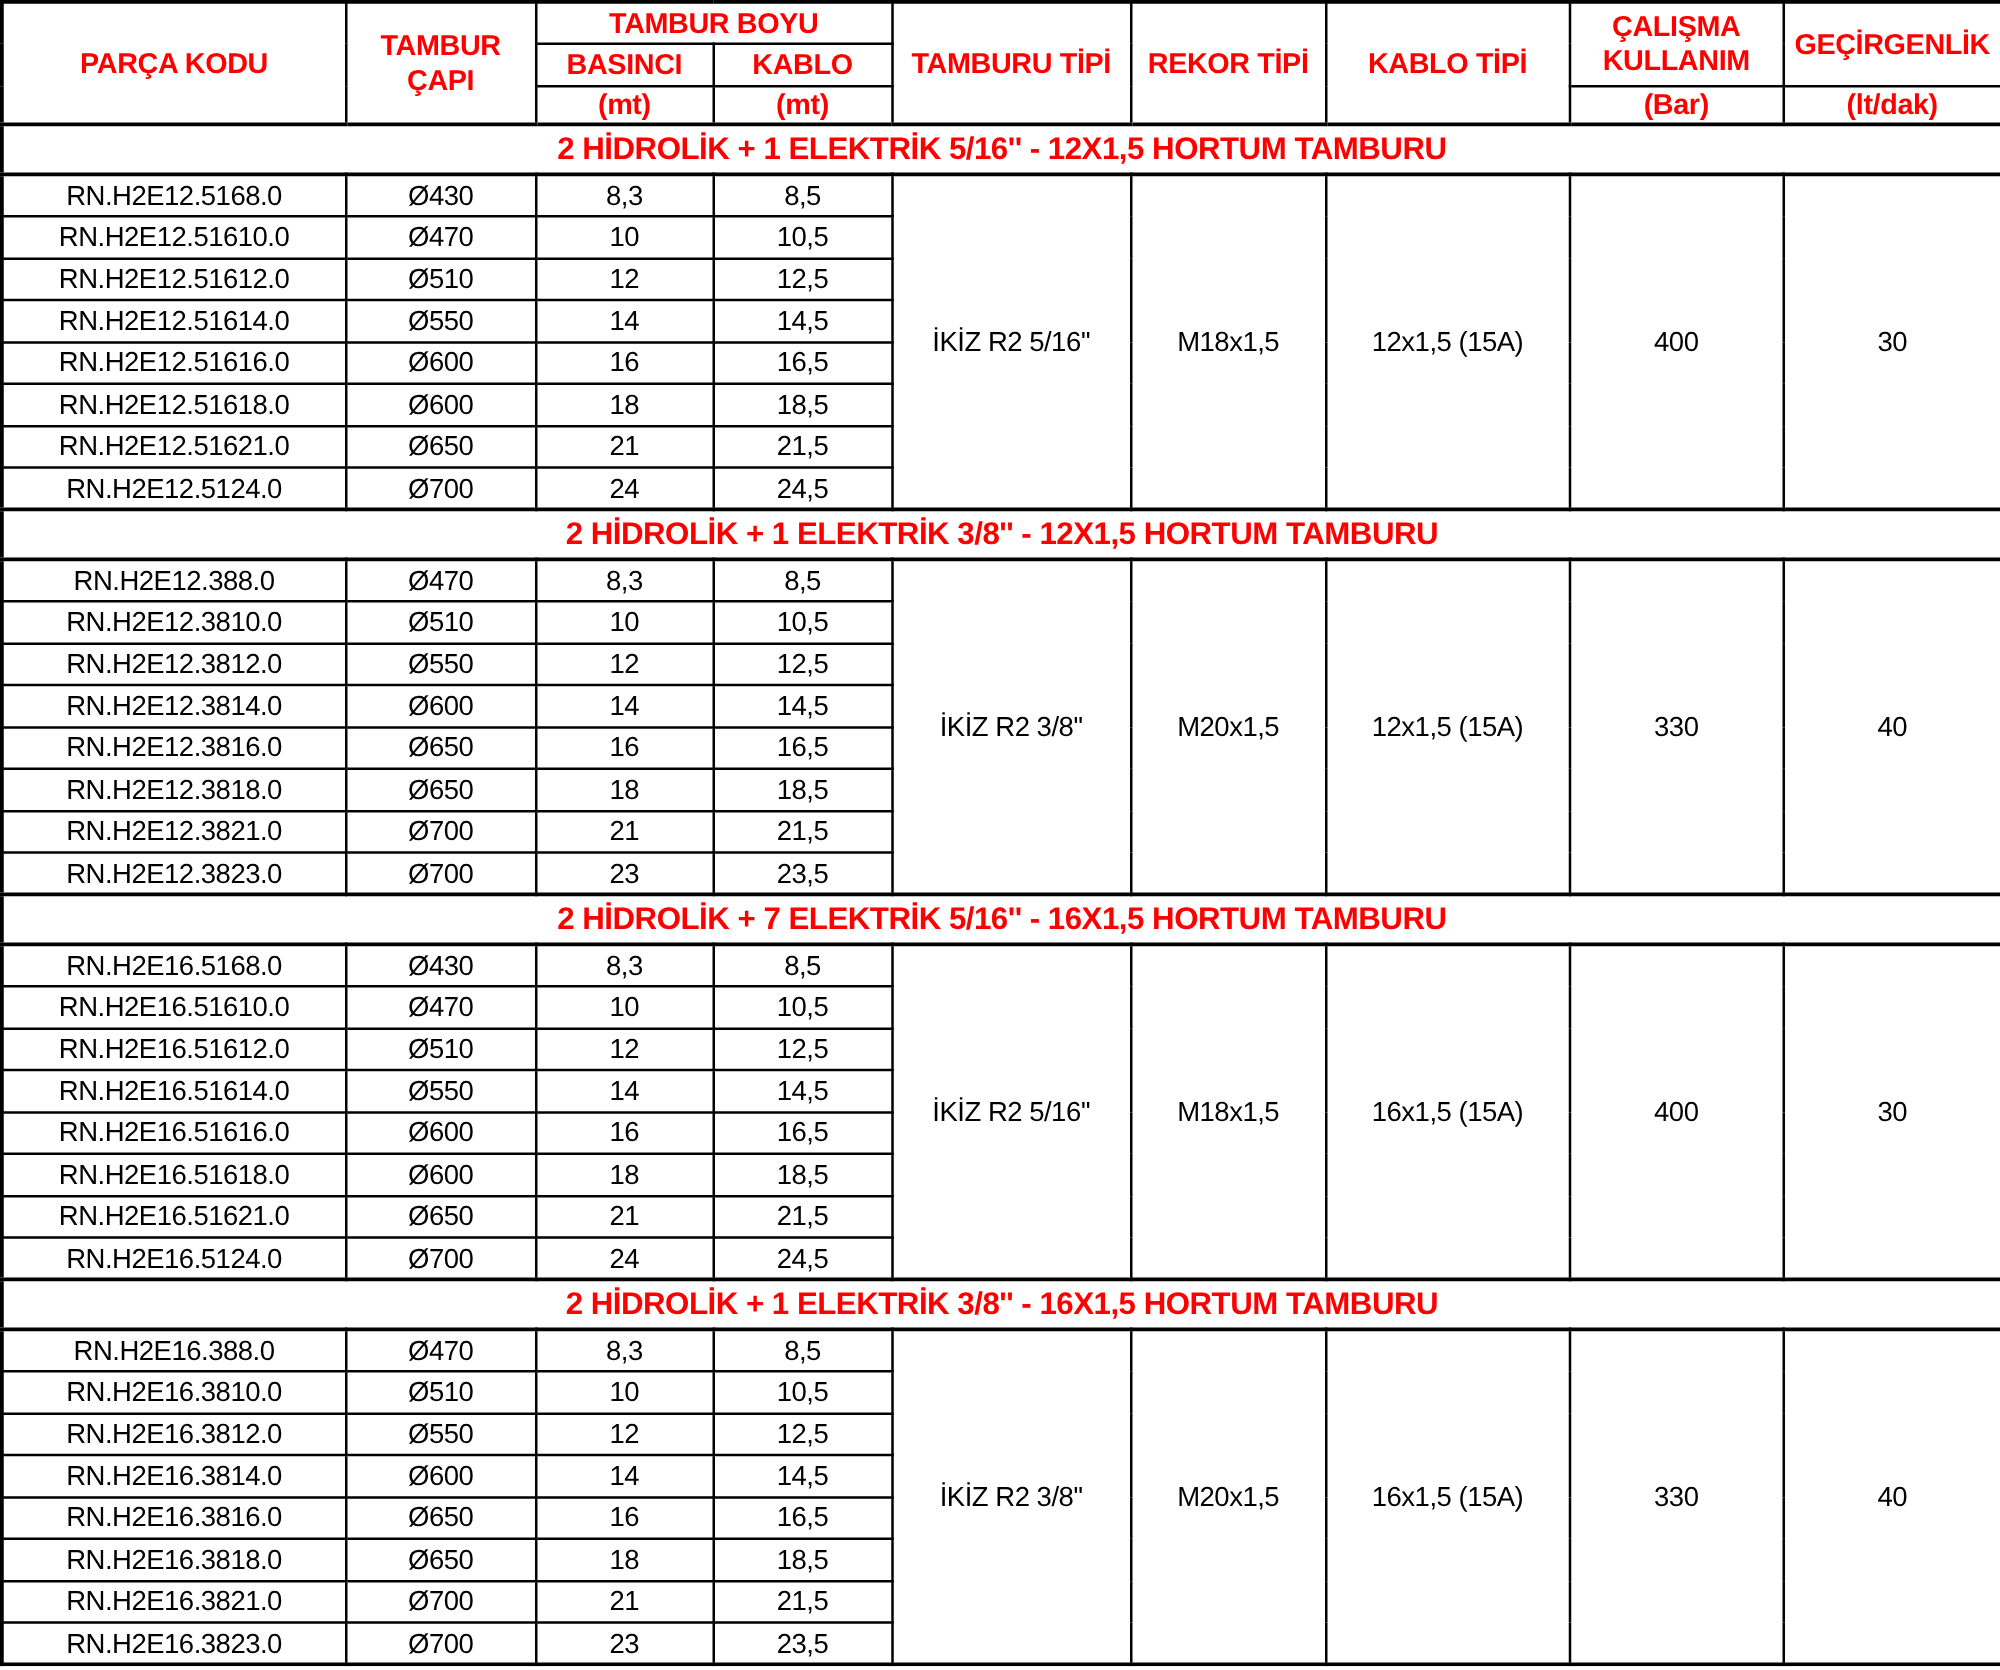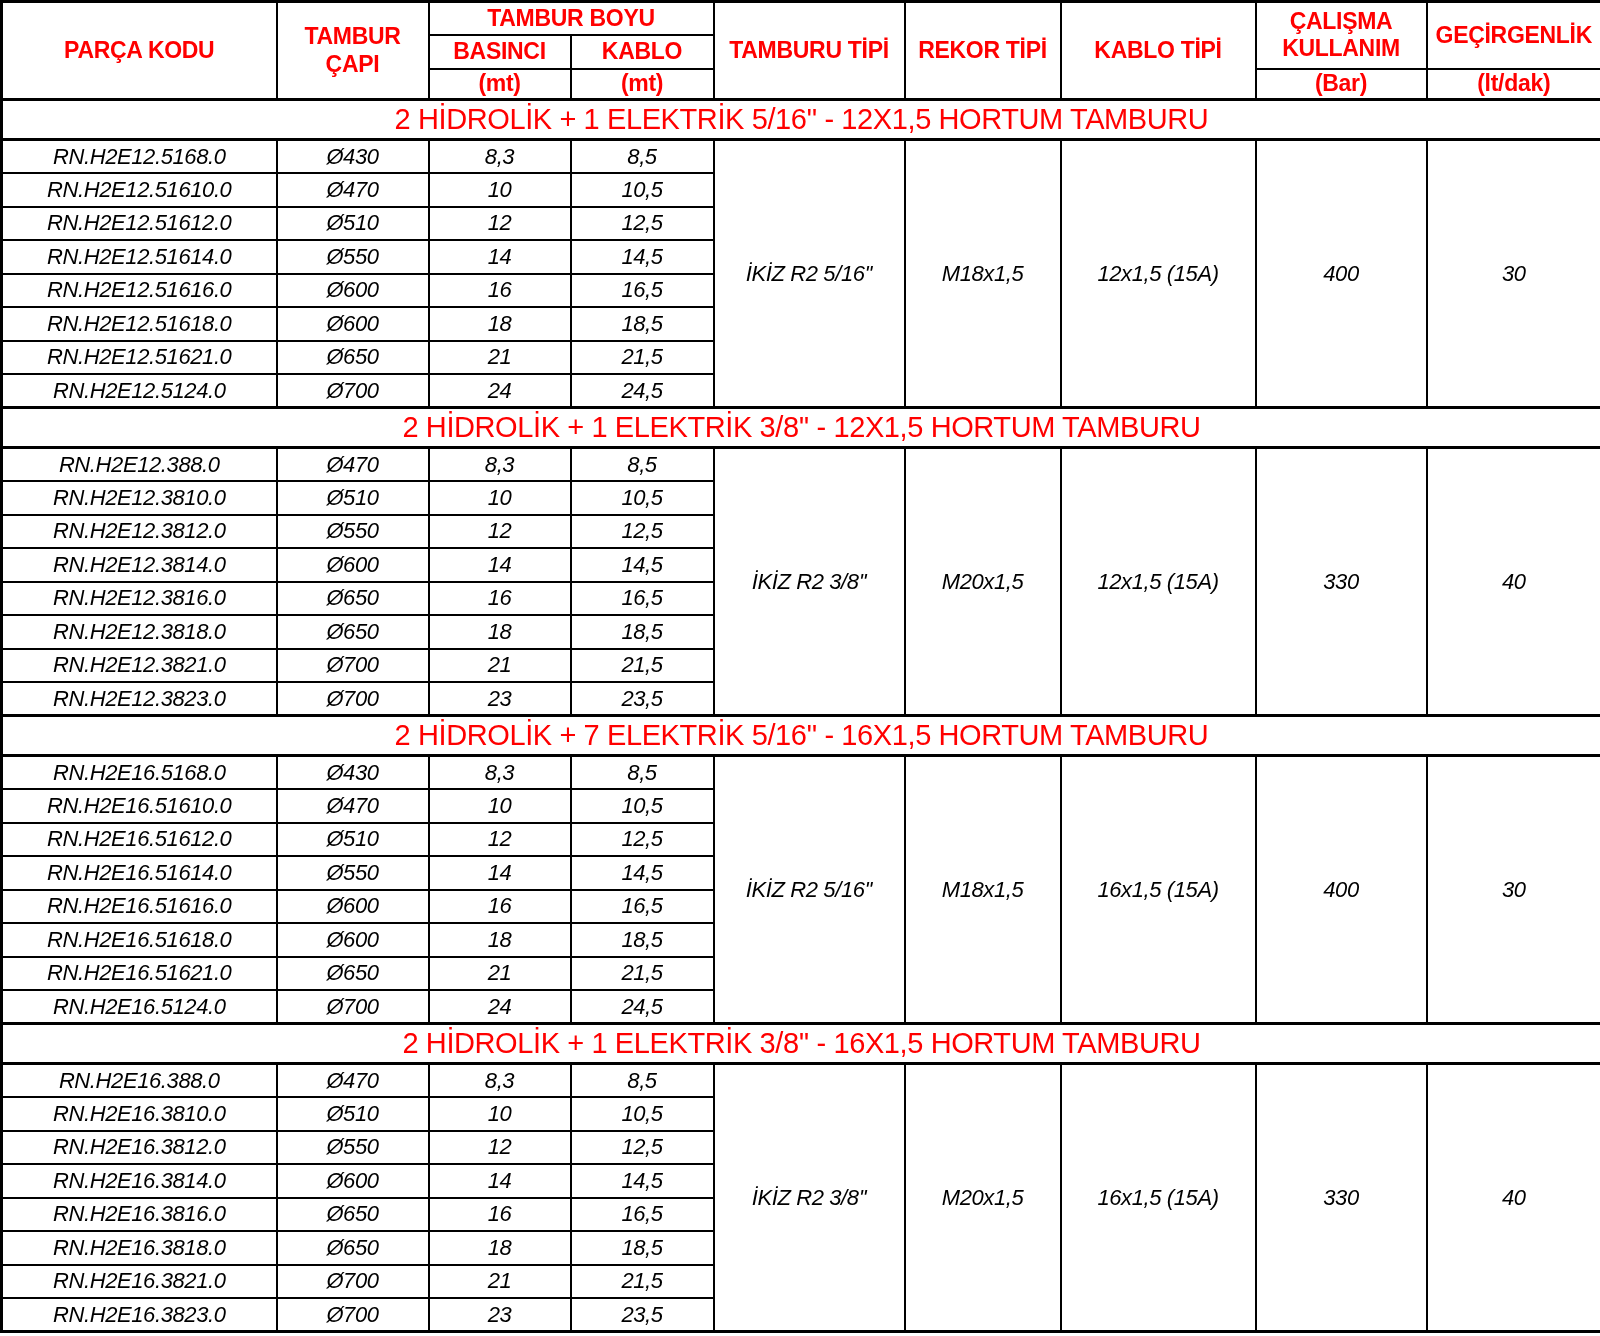--- a/index.html
+++ b/index.html
@@ -37,29 +37,29 @@
   }
   thead tr.h1 { height: 33px; }
   thead tr.h2 { height: 34px; }
   thead tr.h3 { height: 31px; }
   thead th.span-bottom { border-bottom-width: 3px; }
 
   
   tr.title-row { height: 40px; }
   tr.title-row td {
     color: var(--accent);
-    font-weight: normal;
-    font-size: 29px;
+    font-weight: bold;
+    font-size: 25px;
     letter-spacing: -0.4px;
     border-top: 3px solid var(--line);
     border-bottom: 3px solid var(--line);
   }
 
   
-  tr.data-row { height: 33.5px; font-style: italic; }
+  tr.data-row { height: 33.5px; }
   tr.data-row td {
     color: var(--ink);
     font-size: 22px;
     letter-spacing: -0.4px;
   }
   td.merged { font-size: 22px; }
 </style>
 </head>
 <body>
 

